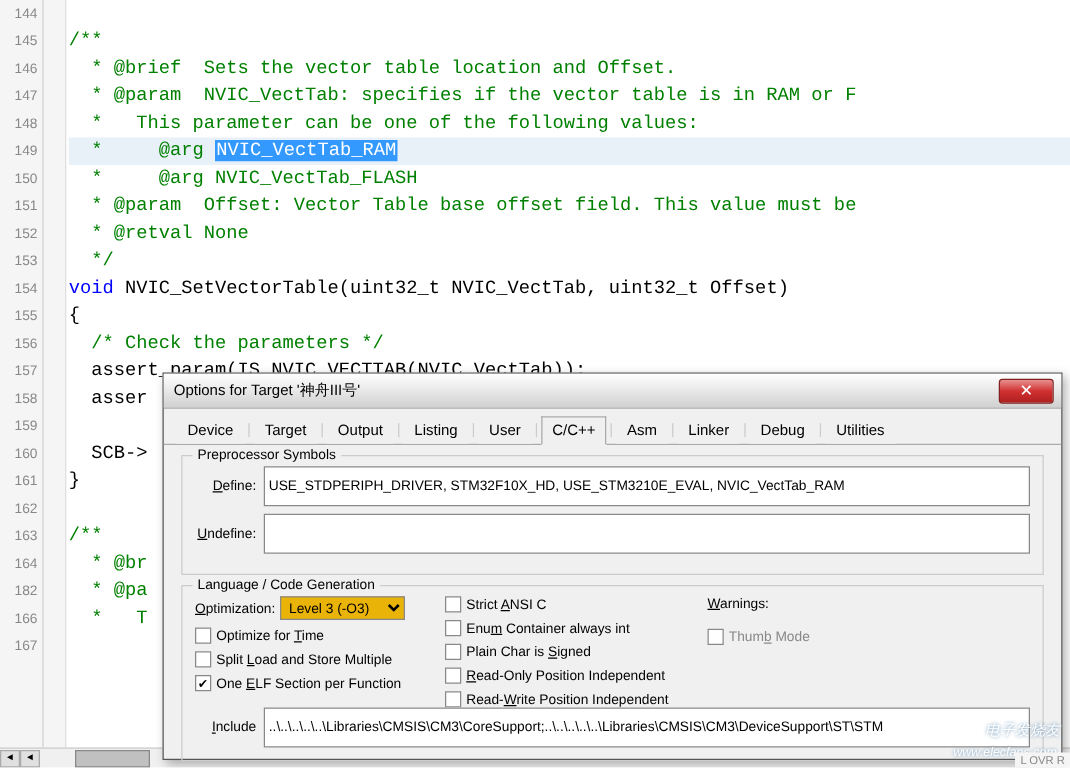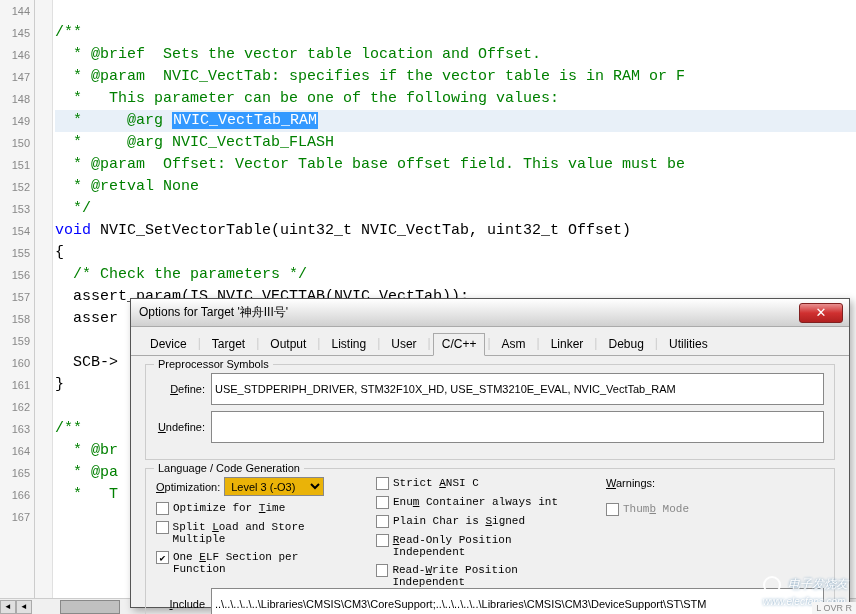--- a/index.html
+++ b/index.html
@@ -26,27 +26,27 @@
 .tabs { display: flex; gap: 2px; padding: 6px 10px 0 10px; border-bottom: 1px solid #aaa; font-size: 12px; }
 .tab { padding: 3px 8px; background: #f0f0f0; border: 1px solid transparent; cursor: pointer; color: #000; }
 .tab.active { background: #f0f0f0; border: 1px solid #aaa; border-bottom: 1px solid #f0f0f0; margin-bottom: -1px; }
 .tab-sep { color: #ccc; padding: 3px 0; }
 .dialog-body { padding: 8px 14px; }
 .fieldset { border: 1px solid #ccc; padding: 8px 10px 10px 10px; margin-bottom: 8px; position: relative; }
 .legend { position: absolute; top: -7px; left: 8px; background: #f0f0f0; padding: 0 4px; font-size: 11px; }
 .form-row { display: flex; align-items: center; margin-bottom: 6px; }
 .form-label { width: 55px; text-align: right; padding-right: 6px; font-size: 11px; }
 .text-input { flex: 1; height: 32px; border: 1px solid #888; background: #fff; padding: 13px 3px; font-family: Arial, sans-serif; font-size: 11px; }
-.lang-grid { display: flex; gap: 20px; }
+.lang-grid { display: flex; }
 .lang-col { display: flex; flex-direction: column; gap: 6px; }
 .opt-row { display: flex; align-items: center; gap: 4px; }
 .opt-label { font-size: 11px; }
 .select { height: 19px; border: 1px solid #888; background: #eab308; padding: 0 2px; font-size: 11px; width: 100px; }
 .select.wide { width: 130px; }
-.checkbox-row { display: flex; align-items: flex-start; gap: 4px; font-size: 11px; font-family: Liberation Mono, monospace; }
+.checkbox-row { display: flex; align-items: center; gap: 4px; font-size: 11px; }
 .checkbox { width: 13px; height: 13px; border: 1px solid #888; background: #fff; display: inline-flex; align-items: center; justify-content: center; font-size: 10px; }
 .underline { text-decoration: underline; }
 .warn-label { font-size: 11px; margin-bottom: 2px; }
 .disabled { color: #888; }
 .watermark { position: absolute; bottom: 6px; right: 8px; font-size: 12px; color: #fff; font-style: italic; opacity: 0.95; text-shadow: 0 0 3px #5b8ab0; font-family: Arial, sans-serif; }
 .watermark-logo { display: inline-block; width: 18px; height: 18px; border: 2px solid #fff; border-radius: 50%; vertical-align: middle; margin-right: 4px; position: relative; }
 .statusbar-remnant { position: absolute; bottom: 0; right: 0; font-size: 9px; color: #888; font-family: Arial; padding: 1px 4px; background: #f5f5f5; }
 </style>
 </head>
 <body>
@@ -67,21 +67,21 @@
       <div>155</div>
       <div>156</div>
       <div>157</div>
       <div>158</div>
       <div>159</div>
       <div>160</div>
       <div>161</div>
       <div>162</div>
       <div>163</div>
       <div>164</div>
-      <div>165</div>
+      <div>182</div>
       <div>166</div>
       <div>167</div>
     </div>
   <div class="margin"></div>
   <div class="code" id="code"><div class="code-line"><span class="text"> </span></div><div class="code-line"><span class="comment">/**</span></div><div class="code-line"><span class="comment">  * @brief  Sets the vector table location and Offset.</span></div><div class="code-line"><span class="comment">  * @param  NVIC_VectTab: specifies if the vector table is in RAM or F</span></div><div class="code-line"><span class="comment">  *   This parameter can be one of the following values:</span></div><div class="code-line current-line"><span class="comment">  *     @arg </span><span class="highlight">NVIC_VectTab_RAM</span></div><div class="code-line"><span class="comment">  *     @arg NVIC_VectTab_FLASH</span></div><div class="code-line"><span class="comment">  * @param  Offset: Vector Table base offset field. This value must be</span></div><div class="code-line"><span class="comment">  * @retval None</span></div><div class="code-line"><span class="comment">  */</span></div><div class="code-line"><span class="keyword">void</span><span class="text"> NVIC_SetVectorTable(uint32_t NVIC_VectTab, uint32_t Offset)</span></div><div class="code-line"><span class="text">{</span></div><div class="code-line"><span class="text">  </span><span class="comment">/* Check the parameters */</span></div><div class="code-line"><span class="text">  assert_param(IS_NVIC_VECTTAB(NVIC_VectTab));</span></div><div class="code-line"><span class="text">  asser</span></div><div class="code-line"><span class="text">  </span></div><div class="code-line"><span class="text">  SCB-&gt;</span></div><div class="code-line"><span class="text">}</span></div><div class="code-line"><span class="text"> </span></div><div class="code-line"><span class="comment">/**</span></div><div class="code-line"><span class="comment">  * @br                                                                   r mo</span></div><div class="code-line"><span class="comment">  * @pa                                                                   o ent</span></div><div class="code-line"><span class="comment">  *   T</span></div><div class="code-line"><span class="text"> </span></div></div>
 </div>
 
 <div class="scrollbar-h">
   <div class="scroll-arrow" style="left:0">◄</div>
   <div class="scroll-arrow" style="left:16px">◄</div>

